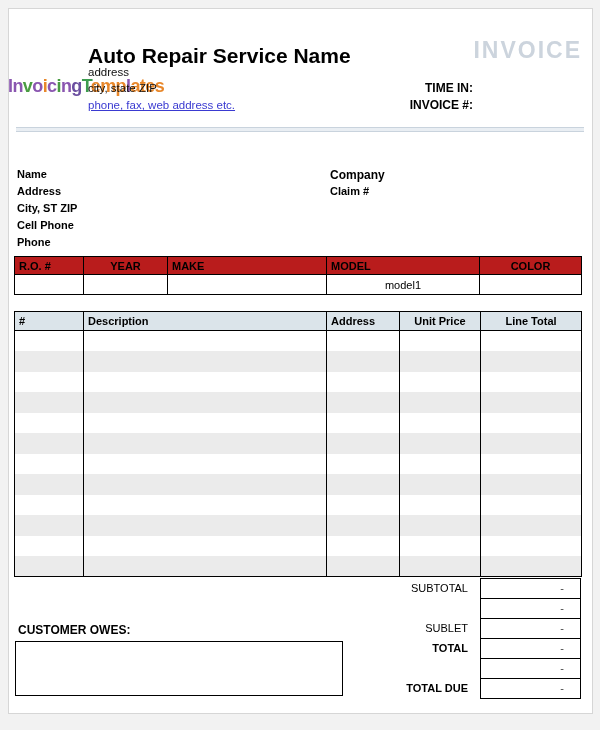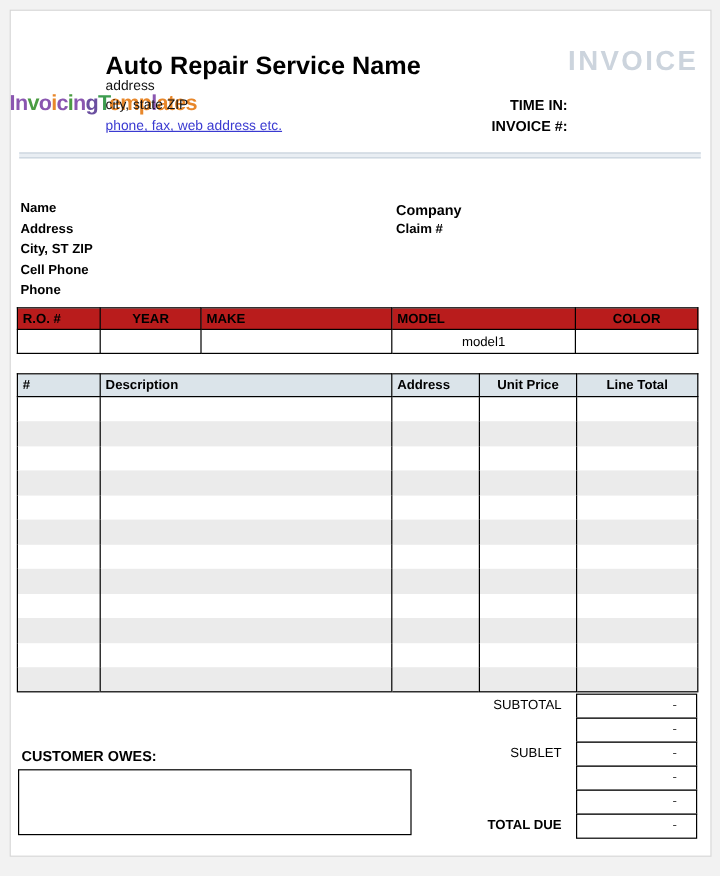--- a/index.html
+++ b/index.html
@@ -204,20 +204,21 @@
           <td></td>
           <td></td>
           <td></td>
           <td></td>
         </tr>
       </tbody>
   </table>
 
   <div class="abs tot-label t0">SUBTOTAL</div>
   <div class="abs tot-label t2">SUBLET</div>
+  <div class="abs tot-label bold t3">TOTAL</div>
   <div class="abs tot-label bold t5">TOTAL DUE</div>
 
   <div class="abs tot-box t0">-</div>
   <div class="abs tot-box t1">-</div>
   <div class="abs tot-box t2">-</div>
   <div class="abs tot-box t3">-</div>
   <div class="abs tot-box t4">-</div>
   <div class="abs tot-box t5">-</div>
 
   <div class="abs owes-label">CUSTOMER OWES:</div>

